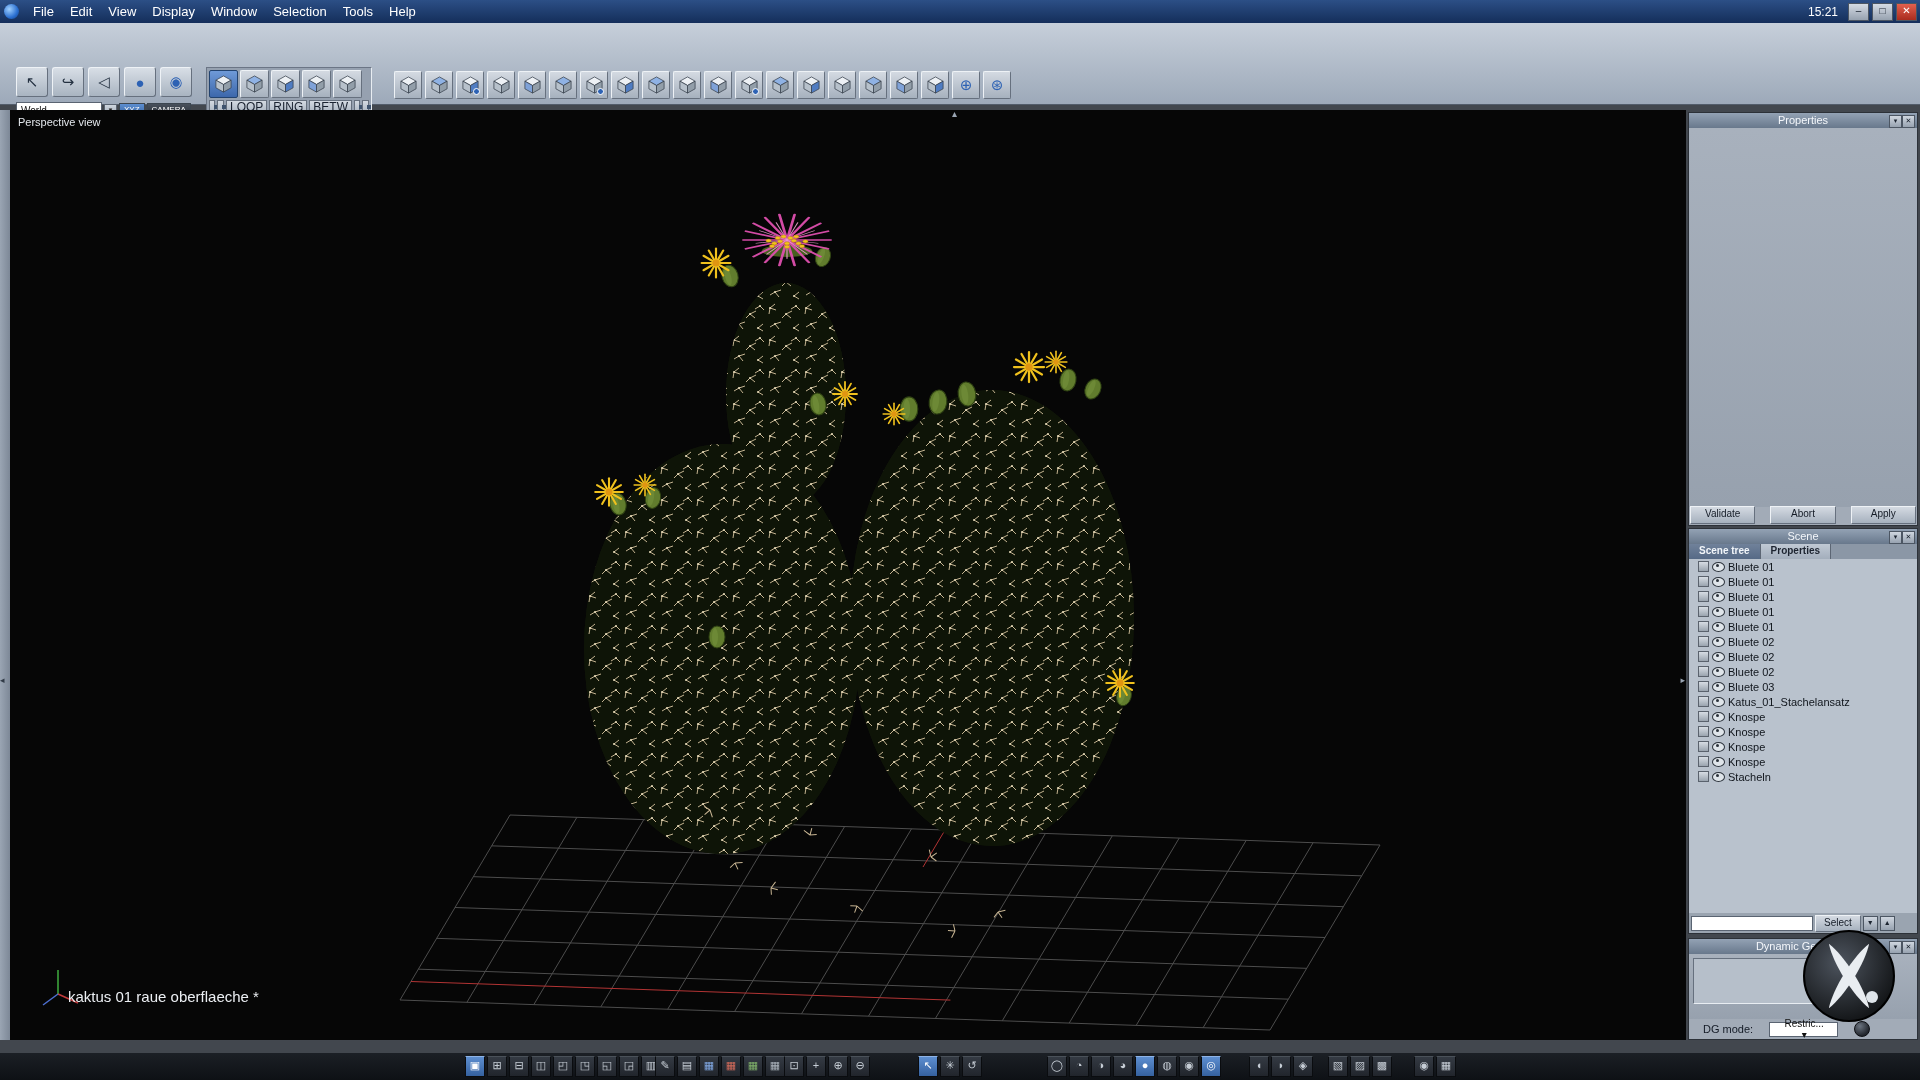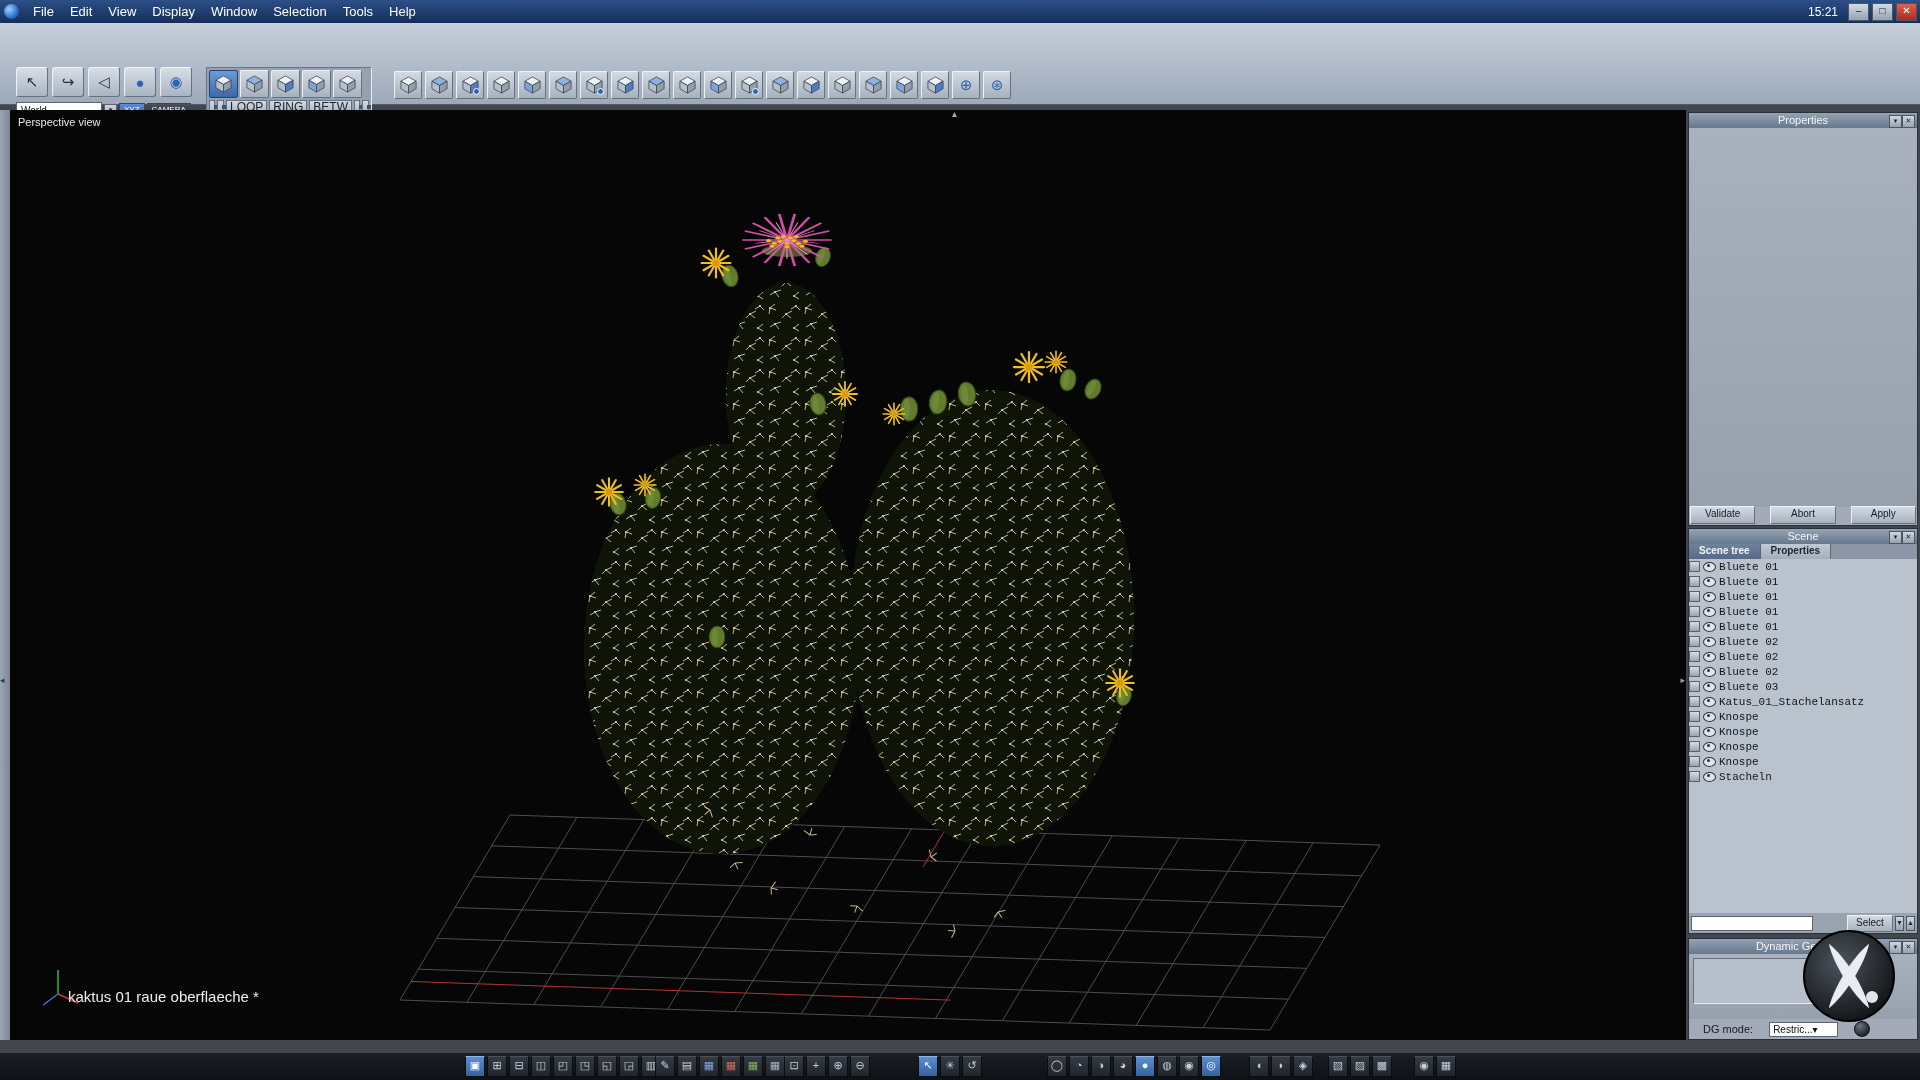--- a/index.html
+++ b/index.html
@@ -71,34 +71,34 @@
   .props-panel{top:2px;height:412px;}
   .props-body{position:absolute;left:0;top:15px;right:0;bottom:18px;background:linear-gradient(#a8b1bd,#97a1ae);}
   .props-actions{position:absolute;left:0;bottom:0;right:0;height:18px;display:flex;gap:15px;padding:1px;}
   .act-btn{flex:1;font-size:10px;background:linear-gradient(#d4dae2,#a6b1be);border:1px solid;border-color:#eef2f6 #66707e #66707e #eef2f6;color:#141b26;line-height:14px;text-align:center;}
 
   .scene-panel{top:418px;height:404px;}
   .scene-tabs{height:15px;display:flex;background:#8b97a6;font-weight:bold;}
   .scene-tab{font-size:10px;padding:1px 10px;border-right:1px solid #5c6674;color:#1d2430;background:linear-gradient(#c0c9d4,#a3aebc);}
   .scene-tab.active{background:linear-gradient(#70819a,#566a86);color:#f2f6fa;}
   .scene-tree{position:absolute;left:0;top:30px;right:0;bottom:20px;background:#b9c2cd;overflow:hidden;}
-  .srow{display:flex;align-items:center;gap:3px;height:15px;padding-left:0;font-size:11px;color:#10151c;font-family:Liberation Mono, monospace;}
+  .srow{display:flex;align-items:center;gap:3px;height:15px;padding-left:9px;font-size:11px;color:#10151c;}
   .ico-box{width:9px;height:9px;background:linear-gradient(#d7dde4,#9aa4af);border:1px solid #5a626d;flex:none;}
   .eye{width:11px;height:8px;border:1px solid #2c333c;border-radius:50%;background:#dfe5ea;position:relative;flex:none;}
   .eye::after{content:"";position:absolute;left:3px;top:1.5px;width:3px;height:3px;border-radius:50%;background:#2c333c;}
   .scene-footer{position:absolute;left:0;bottom:0;right:0;height:20px;display:flex;align-items:center;gap:2px;padding:0 2px;background:#9aa4b0;}
   .scene-filter{width:116px;height:13px;border:1px solid #5a6472;background:#fff;font-size:10px;padding:0 2px;}
-  .select-btn{height:15px;font-size:10px;line-height:13px;padding:0 8px;background:linear-gradient(#d4dae2,#a6b1be);border:1px solid;border-color:#eef2f6 #66707e #66707e #eef2f6;color:#141b26;margin-left:32px;}
+  .select-btn{height:15px;font-size:10px;line-height:13px;padding:0 8px;background:linear-gradient(#d4dae2,#a6b1be);border:1px solid;border-color:#eef2f6 #66707e #66707e #eef2f6;color:#141b26;}
   .ft-btn{width:13px;height:13px;background:linear-gradient(#cfd6df,#97a2b0);border:1px solid #4c5663;font-size:7px;line-height:11px;text-align:center;color:#1c2430;}
 
   .dg-panel{top:828px;height:100px;}
   .dg-body{position:absolute;left:0;top:15px;right:0;bottom:20px;background:linear-gradient(#a8b1bd,#97a1ae);}
   .dg-inner{position:absolute;left:4px;top:4px;width:130px;height:44px;background:#b6bfca;border:1px solid;border-color:#66707e #e8edf2 #e8edf2 #66707e;}
   .dg-row{position:absolute;left:8px;bottom:0;right:0;height:20px;display:flex;align-items:center;gap:16px;padding-left:6px;font-size:11px;color:#141b26;}
-  .dg-dropdown{width:62px;height:13px;background:#fff;border:1px solid #5a6472;font-size:10px;color:#111;display:flex;align-items:center;justify-content:flex-start;padding:0 2px 0 3px;}
+  .dg-dropdown{width:62px;height:13px;background:#fff;border:1px solid #5a6472;font-size:10px;color:#111;display:flex;align-items:center;justify-content:center;padding:0 2px 0 3px;flex-direction:column;}
   .dg-knob{width:14px;height:14px;border-radius:50%;background:radial-gradient(circle at 35% 30%,#6b7480,#23272e 70%);border:1px solid #0c0e12;}
   .dg-logo{position:absolute;left:116px;top:819px;width:94px;height:94px;z-index:6;}
 
   
   .bottombar{position:absolute;left:0;top:1053px;width:100%;height:27px;background:linear-gradient(#1b1f25,#0e1115);}
   .bgroup{position:absolute;top:3px;display:flex;gap:2px;}
   .bbtn{width:18px;height:19px;background:linear-gradient(#343a43,#21252c);border:1px solid #0a0c0f;border-top-color:#4a5159;color:#c6cdd5;font-size:11px;line-height:17px;text-align:center;}
   .bbtn.sel{background:linear-gradient(#5d8ed0,#35619f);color:#fff;border-top-color:#8fb4e6;}
   .c-blue{color:#7fa6e0;} .c-red{color:#d06a5a;} .c-green{color:#7fb06a;} .c-gray{color:#aab2ba;}
 </style>

